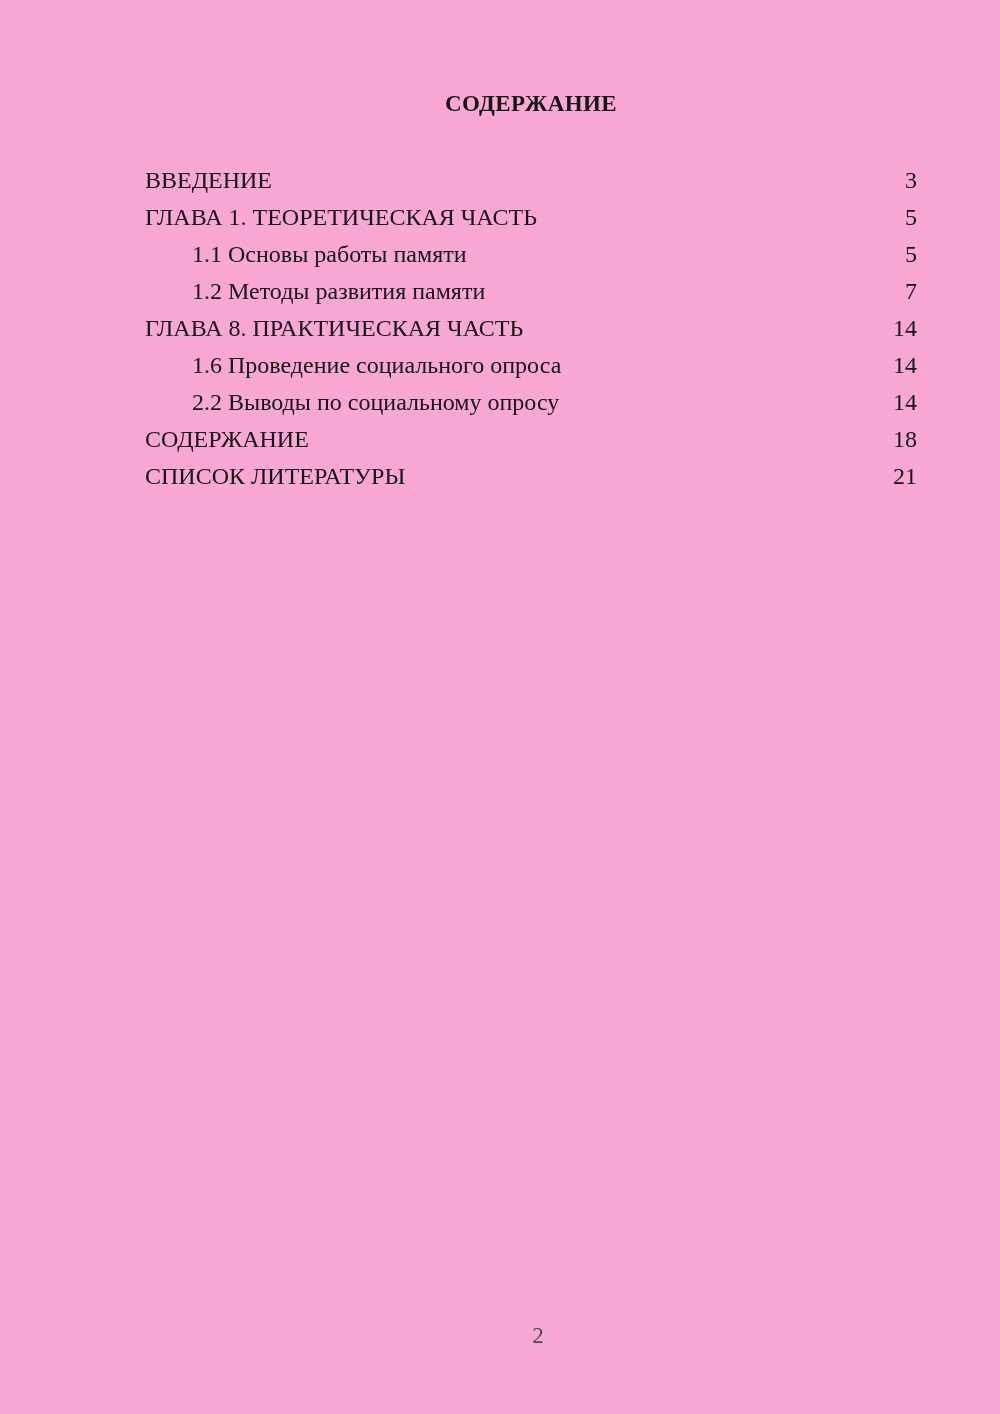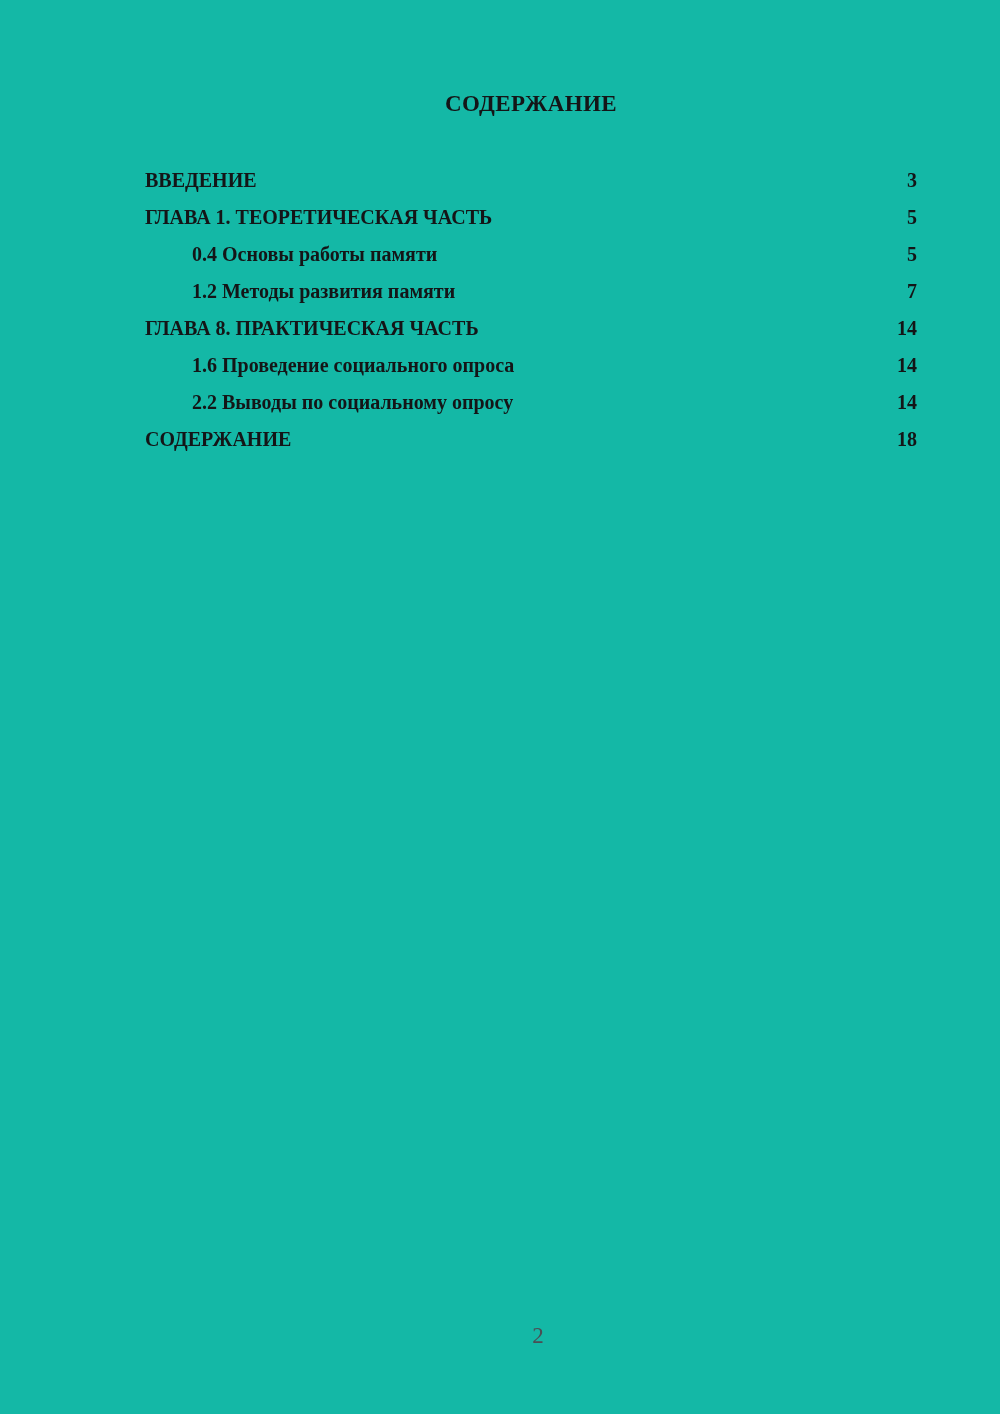--- a/index.html
+++ b/index.html
@@ -11,21 +11,21 @@
     height: 1414px;
     background: #ffffff;
     position: relative;
     font-family: "Liberation Serif", "DejaVu Serif", serif;
     color: #141517;
     overflow: hidden;
   }
   .page {
     position: absolute;
     inset: 0;
-    background: #14b8a6;
+    background: #f9a8d4;
   }
   .doc-title {
     position: absolute;
     top: 92px;
     left: 145px;
     width: 772px;
     margin: 0;
     text-align: center;
     font-size: 23px;
     line-height: 1;
@@ -37,23 +37,22 @@
     top: 162px;
     left: 145px;
     width: 772px;
   }
   .toc-row {
     display: flex;
     justify-content: space-between;
     align-items: center;
     height: 37px;
     line-height: 37px;
-    font-size: 20px;
+    font-size: 24px;
     white-space: nowrap;
-    font-weight: bold;
   }
   .toc-row.indent .toc-label {
     padding-left: 47px;
   }
   .toc-label {
     flex: 1 1 auto;
     overflow: hidden;
   }
   .toc-page {
     flex: 0 0 auto;
@@ -81,21 +80,21 @@
   <div class="toc" id="toc">
       <div class="toc-row">
         <span class="toc-label">ВВЕДЕНИЕ</span>
         <span class="toc-page">3</span>
       </div>
       <div class="toc-row">
         <span class="toc-label">ГЛАВА 1. ТЕОРЕТИЧЕСКАЯ ЧАСТЬ</span>
         <span class="toc-page">5</span>
       </div>
       <div class="toc-row indent">
-        <span class="toc-label">0.4 Основы работы памяти</span>
+        <span class="toc-label">1.1 Основы работы памяти</span>
         <span class="toc-page">5</span>
       </div>
       <div class="toc-row indent">
         <span class="toc-label">1.2 Методы развития памяти</span>
         <span class="toc-page">7</span>
       </div>
       <div class="toc-row">
         <span class="toc-label">ГЛАВА 8. ПРАКТИЧЕСКАЯ ЧАСТЬ</span>
         <span class="toc-page">14</span>
       </div>
@@ -104,19 +103,23 @@
         <span class="toc-page">14</span>
       </div>
       <div class="toc-row indent">
         <span class="toc-label">2.2 Выводы по социальному опросу</span>
         <span class="toc-page">14</span>
       </div>
       <div class="toc-row">
         <span class="toc-label">СОДЕРЖАНИЕ</span>
         <span class="toc-page">18</span>
       </div>
+      <div class="toc-row">
+        <span class="toc-label">СПИСОК ЛИТЕРАТУРЫ</span>
+        <span class="toc-page">21</span>
+      </div>
     </div>
 
   <div class="footer">
     <span>2</span>
   </div>
 
 </div>
 
 </body></html>

